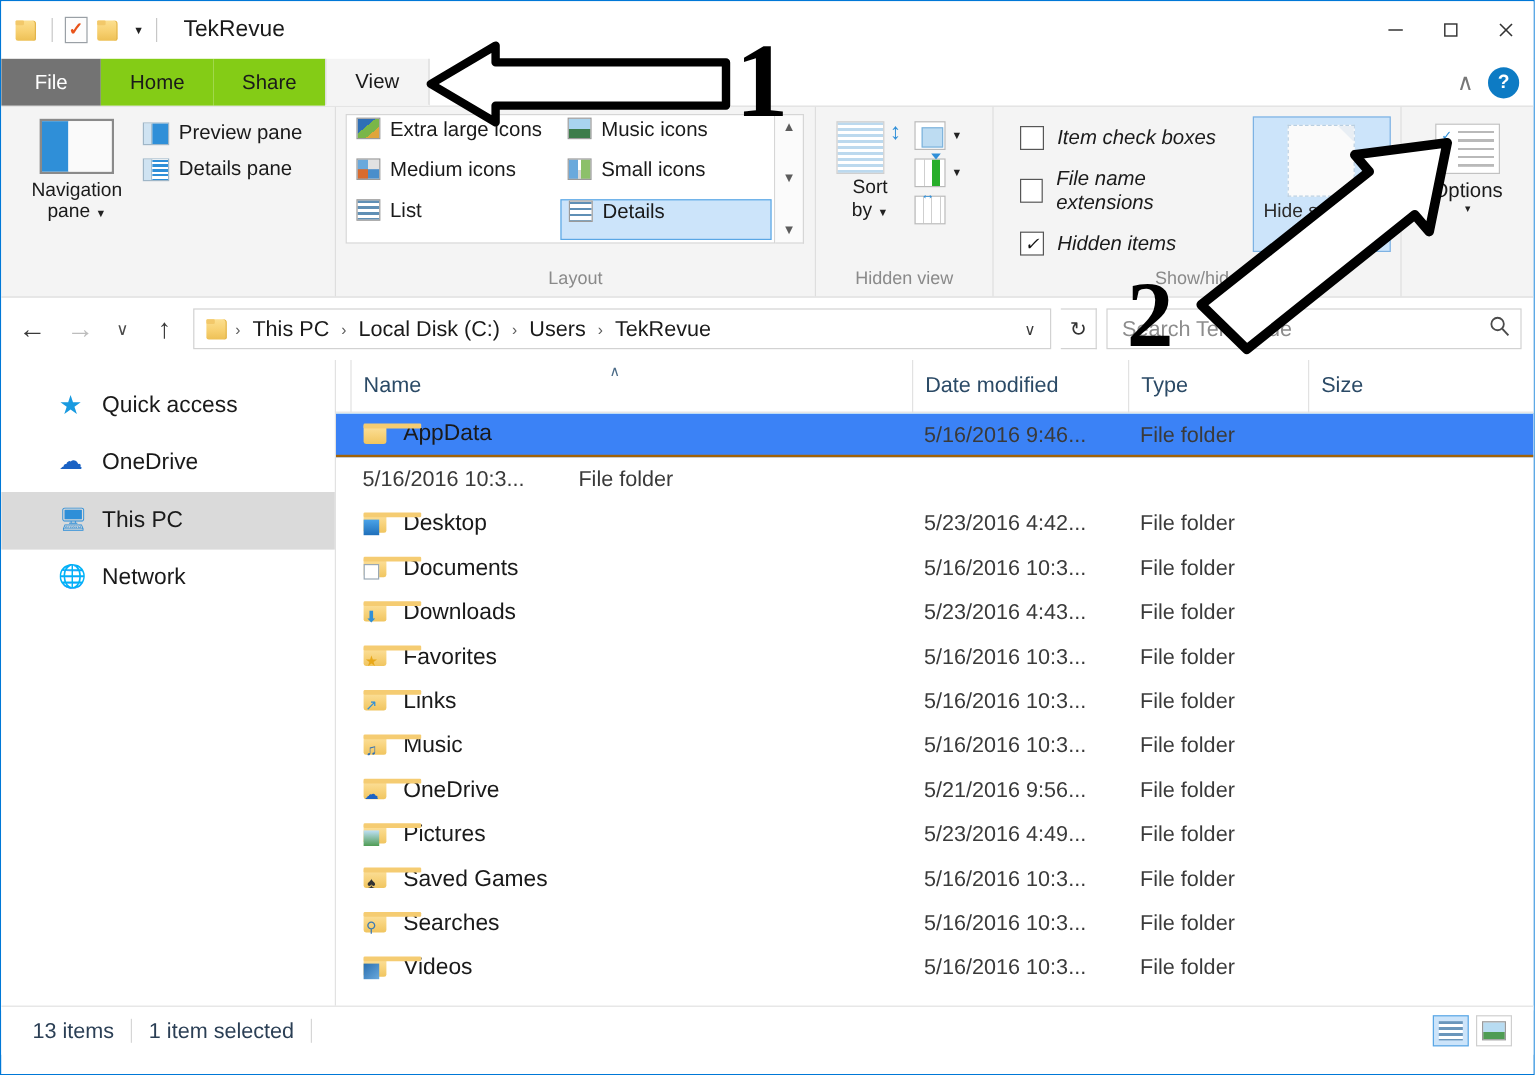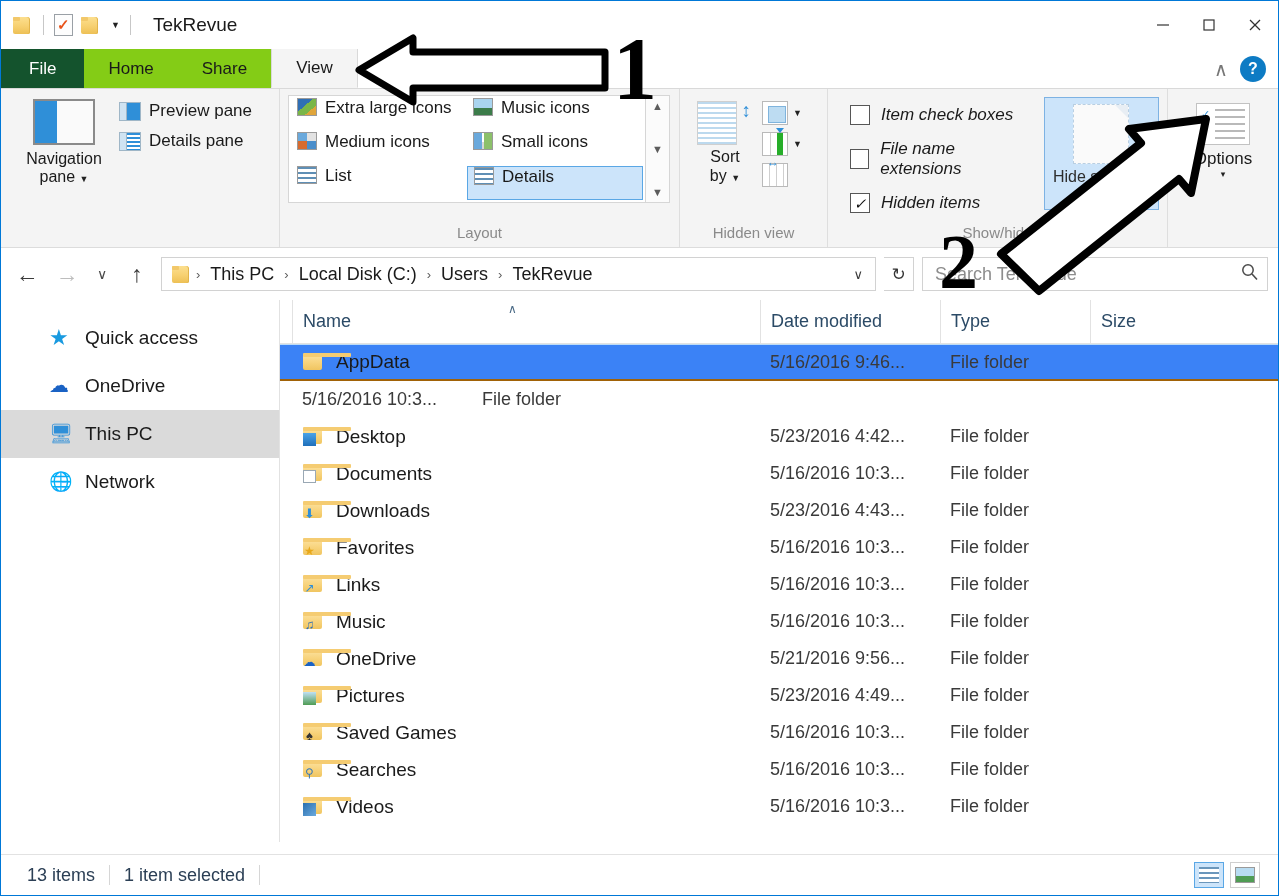--- a/index.html
+++ b/index.html
@@ -75,21 +75,21 @@
     align-items: stretch;
     background: #ffffff;
     border-bottom: 1px solid #d9d9d9;
   }
   .tab {
     display: flex; align-items: center; justify-content: center;
     padding: 0 24px; font-size: 17px; color: #1a1a1a;
     background: #84cc16;
   }
   .tab.file {
-    background: #14532d; color: #ffffff; padding: 0 28px;
+    background: #737373; color: #ffffff; padding: 0 28px;
   }
   .tab.active {
     background: #f4f4f4; border-left: 1px solid #d9d9d9;
     border-right: 1px solid #d9d9d9; border-bottom: 1px solid #f4f4f4;
     position: relative; z-index: 3;
   }
   .tabstrip-right {
     position: absolute; right: 0; top: 0; height: 40px;
     display: flex; align-items: center; gap: 12px; padding-right: 12px;
   }
@@ -352,21 +352,21 @@
     font-size:11px; line-height:1;
   }
   .ov-desktop { background:linear-gradient(180deg,#4aa3e8,#1f6fba); }
   .ov-docs { background:#ffffff; border:1px solid #9aa8b4; }
   .ov-contacts { background:#e3eaf0; border:1px solid #9aa8b4; }
   .ov-videos { background:linear-gradient(135deg,#2a6fb0,#6aa9dc); }
   .ov-pictures { background:linear-gradient(180deg,#bfe0f5,#4f9c54); }
 
   
   .statusbar {
-    position:absolute; left:0; right:0; bottom:0; height:41px;
+    position:absolute; left:0; right:0; bottom:16px; height:41px;
     border-top:1px solid #e2e2e2; background:#ffffff;
     display:flex; align-items:center; padding:0 12px;
   }
   .status-seg { font-size:18px; color:#2b3f55; padding:0 14px; }
   .status-div { width:1px; height:20px; background:#d6d6d6; }
   .view-toggles { margin-left:auto; display:flex; gap:6px; padding-right:6px; }
   .vtoggle {
     width:30px; height:26px; border:1px solid #cfcfcf; background:#fff;
     display:flex; align-items:center; justify-content:center;
   }

